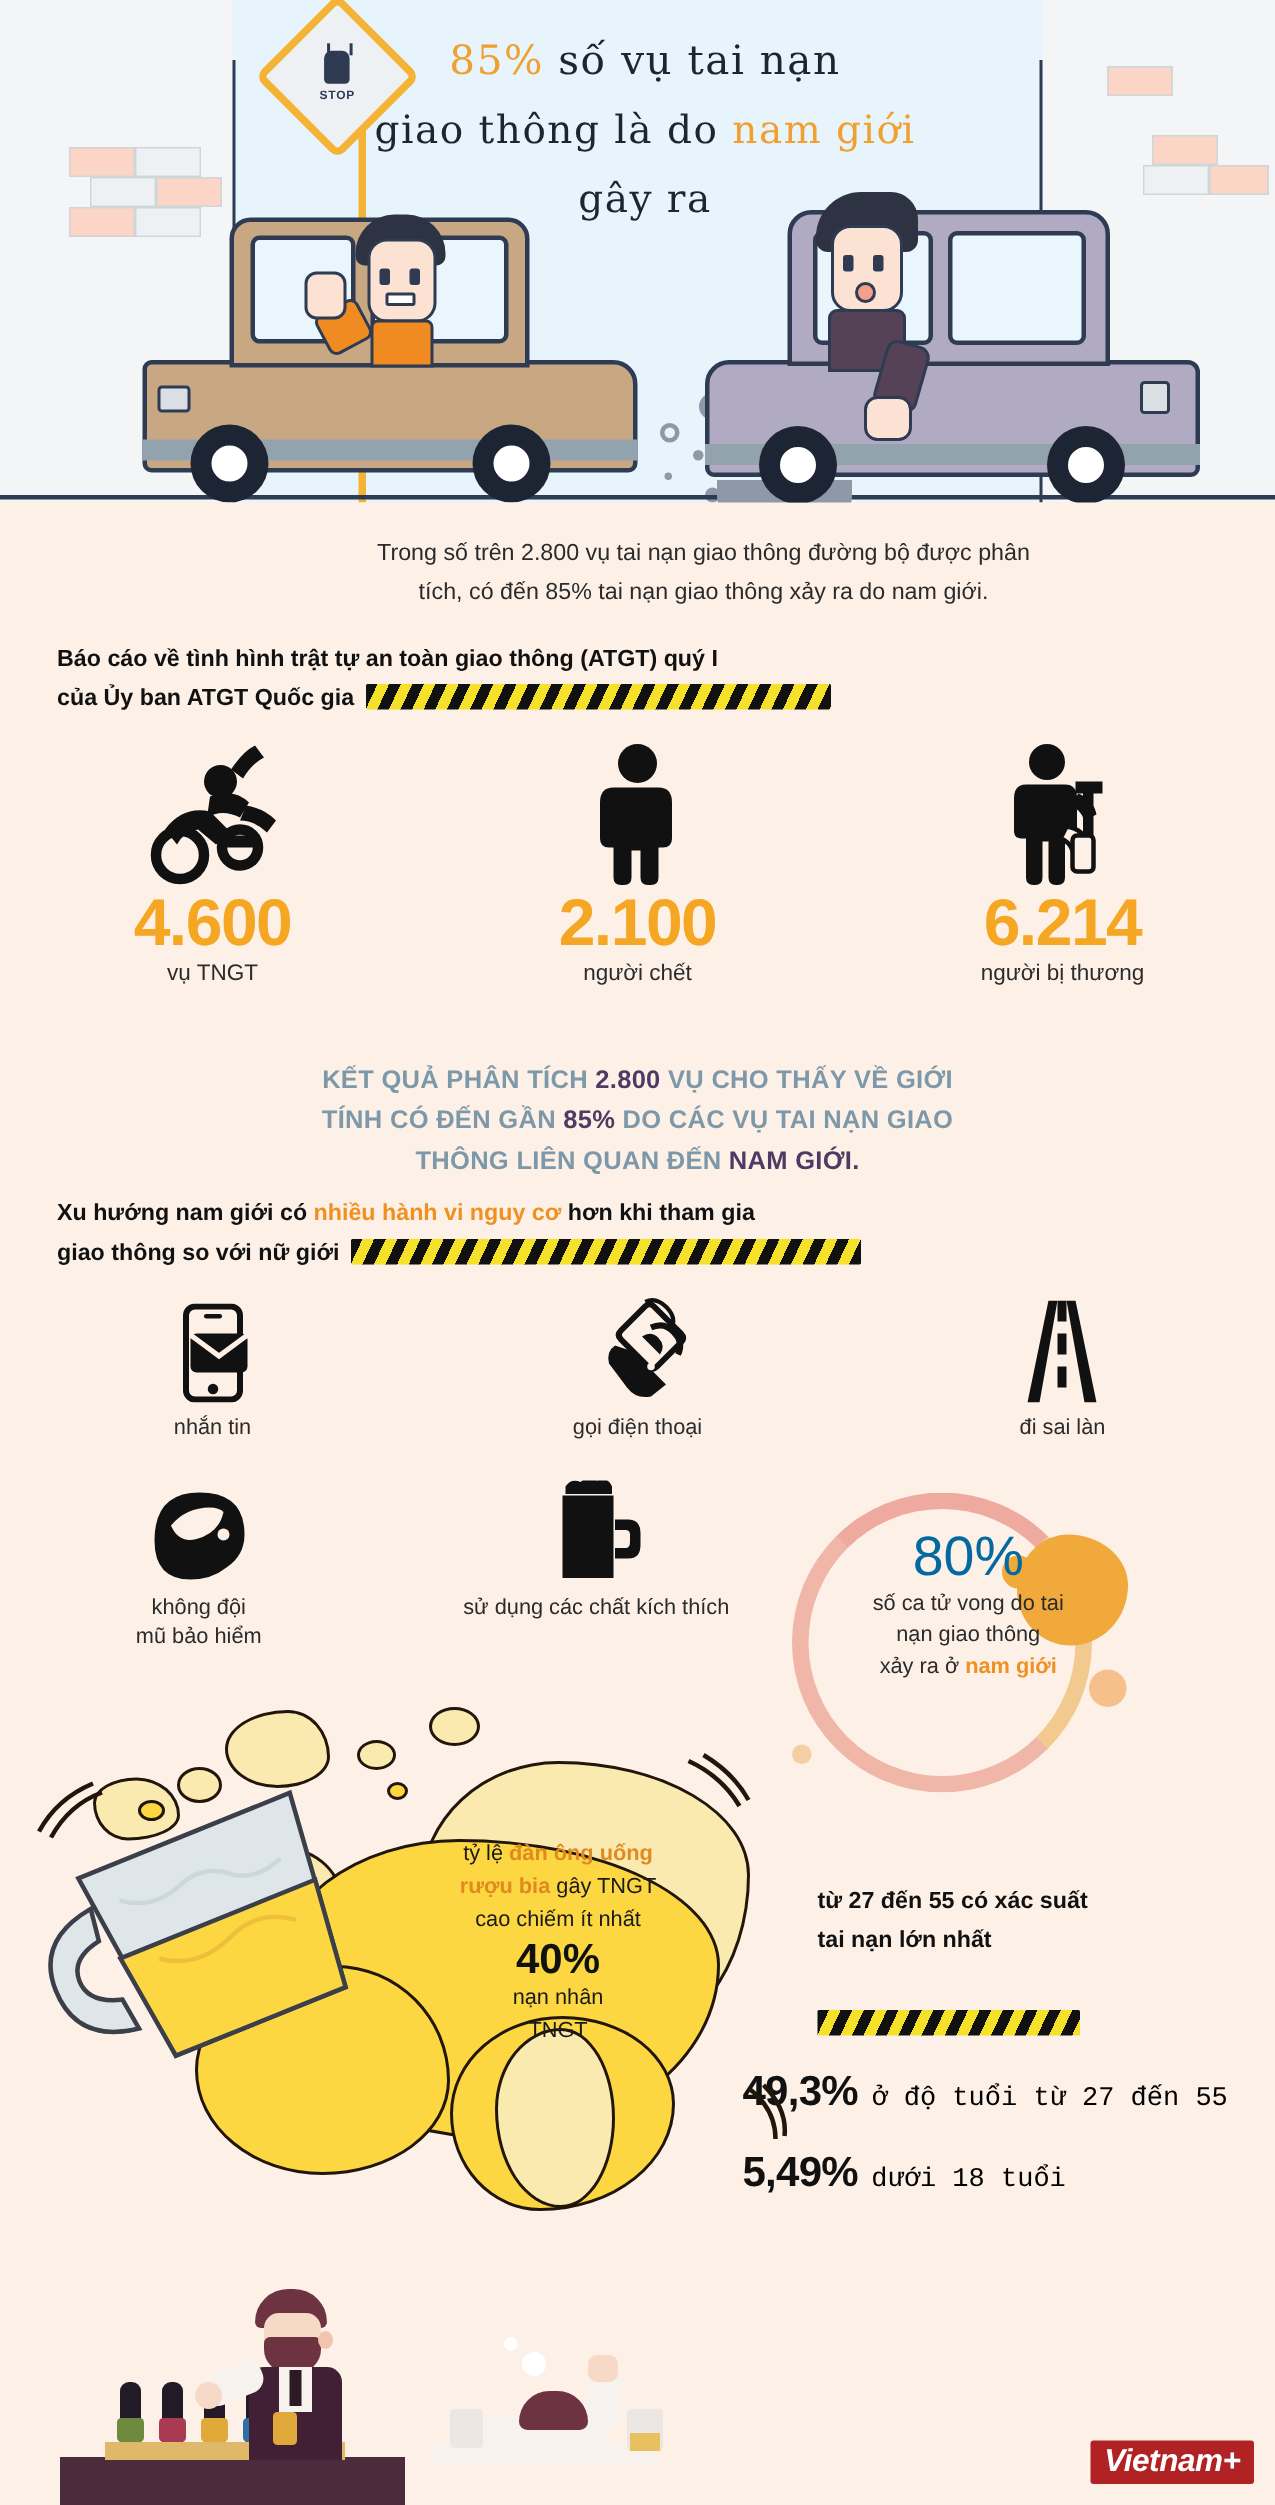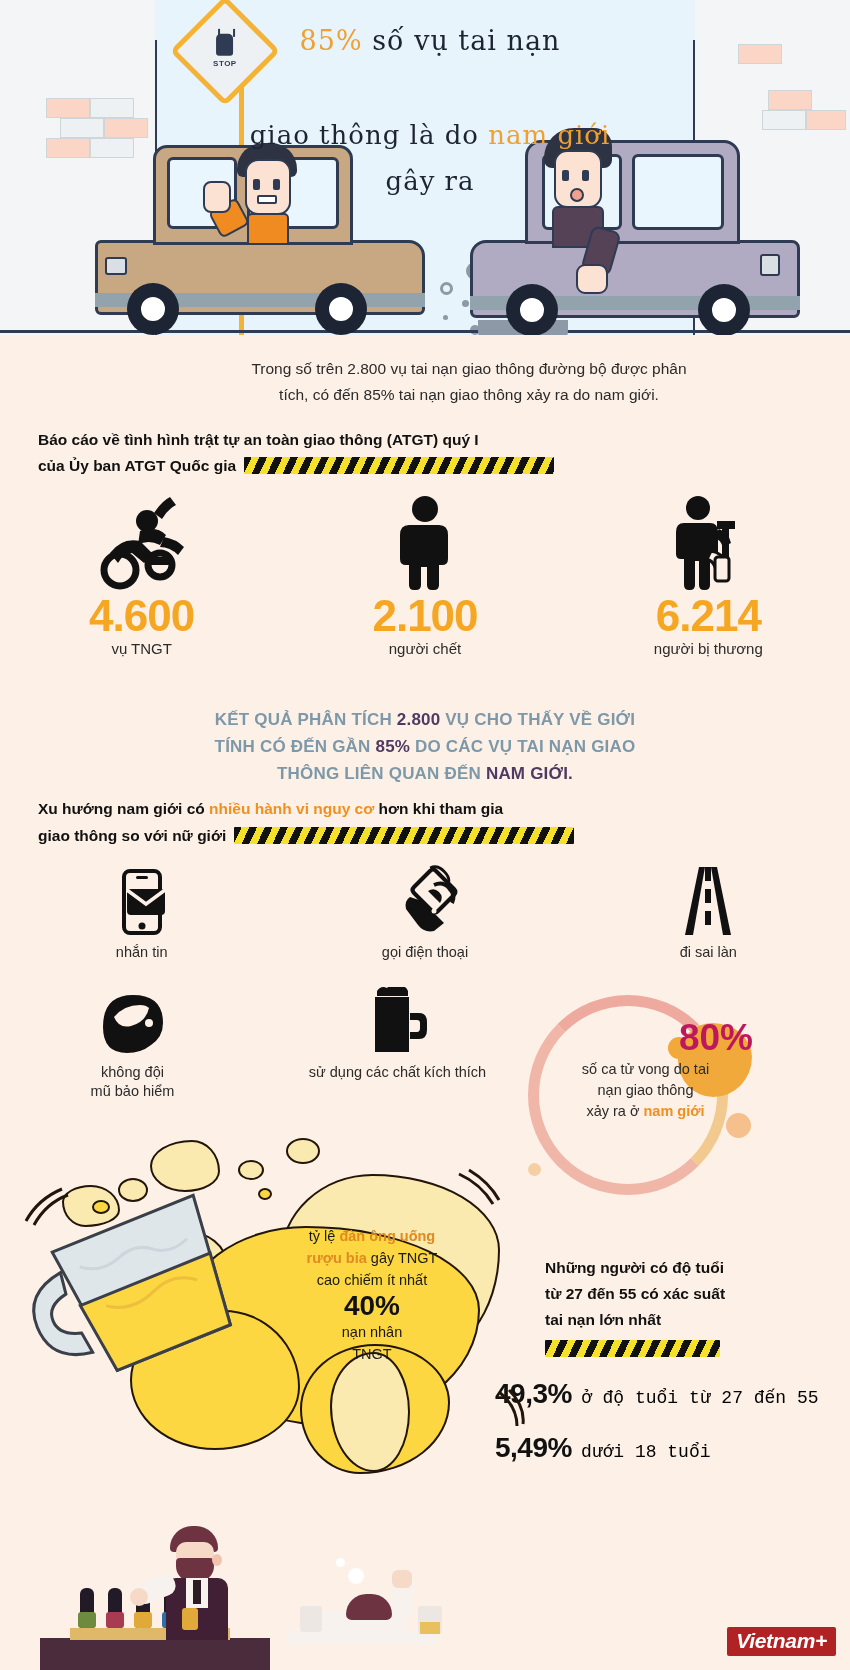--- a/index.html
+++ b/index.html
@@ -24,21 +24,21 @@
   .hdr-ground { position:absolute; left:0; top:330px; width:850px; height:3px; background:#2e3b52; }
 
   .title-wrap {
     position:absolute; left:180px; top:18px; width:500px;
     text-align:center; z-index:6;
   }
   .title-line { font-family:"DejaVu Serif", serif; font-size:26px; color:#1d2433;
     letter-spacing:1px; line-height:46px; white-space:nowrap; }
   .title-line .hl { color:#f0a030; }
   .t1 { font-size:27px; }
-  .t2 { font-size:26px;margin-top:48px; }
+  .t2 { font-size:26px; }
   .t3 { font-size:26px; }
 
   
   .brick { position:absolute; border:1.2px solid #cfd6da; }
   
   .sign-pole { position:absolute; left:239px; top:60px; width:5px; height:275px; background:#f5b335; }
   .sign-diamond {
     position:absolute; left:186px; top:12px; width:78px; height:78px;
     background:#eef1f3; border:5px solid #f5b335; transform:rotate(45deg); border-radius:7px;
   }
@@ -98,21 +98,21 @@
   .icon-grid-2 { position:absolute; left:0; top:985px; width:530px; display:flex; }
   .ic-cell { flex:1; text-align:center; }
   .ic-cell .glyph { height:70px; display:flex; align-items:flex-end; justify-content:center; }
   .ic-cell .lbl { font-size:14.5px; color:#2b2b2b; margin-top:8px; line-height:19px; }
 
   
   .ring-wrap { position:absolute; left:528px; top:995px; width:230px; height:215px; }
   .ring { position:absolute; left:0; top:0; width:200px; height:200px; border-radius:50%;
      border:11px solid #f0b7a8; border-right-color:#f2c98f; border-top-color:#eeaa9e; }
   .ring-txt { position:absolute; left:10px; top:22px; width:215px; text-align:center; z-index:3; }
-  .ring-80 { font-size:37px; font-weight:bold; color:#be185d; line-height:42px;text-align:right; }
+  .ring-80 { font-size:37px; font-weight:normal; color:#0369a1; line-height:42px; }
   .ring-sub { font-size:14.5px; color:#2b2b2b; line-height:21px; }
   .ring-sub .or { color:#f09020; font-weight:bold; }
   .splash { position:absolute; left:150px; top:28px; width:74px; height:74px;
      background:#f0a93a; border-radius:46% 54% 52% 48% / 50% 46% 54% 50%; z-index:1; }
   .splash:after{ content:""; position:absolute; left:-10px; top:14px; width:22px; height:22px;
      background:#f0a93a; border-radius:50%; }
   .dot1 { position:absolute; left:198px; top:118px; width:25px; height:25px; border-radius:50%;
      background:#f6c08c; }
   .dot2 { position:absolute; left:0px; top:168px; width:13px; height:13px; border-radius:50%;
      background:#f5cfa4; }
@@ -445,21 +445,20 @@
 <div class="beer-text">
   <div><span>tỷ lệ </span><span class="or">đàn ông uống</span></div>
   <div><span class="or">rượu bia</span><span> gây TNGT</span></div>
   <div>cao chiếm ít nhất</div>
   <div class="beer-40">40%</div>
   <div>nạn nhân</div>
   <div>TNGT</div>
 </div>
 
 <div class="ages-head">
-  <div>Những người có độ tuổi</div>
   <div>từ 27 đến 55 có xác suất</div>
   <div>tai nạn lớn nhất</div>
 </div>
 <div class="ages-hz">
   <span class="hazard hz3"></span>
 </div>
 
 <div class="age-list">
   <div class="age-row">
     <span class="age-pct">49,3%</span>

